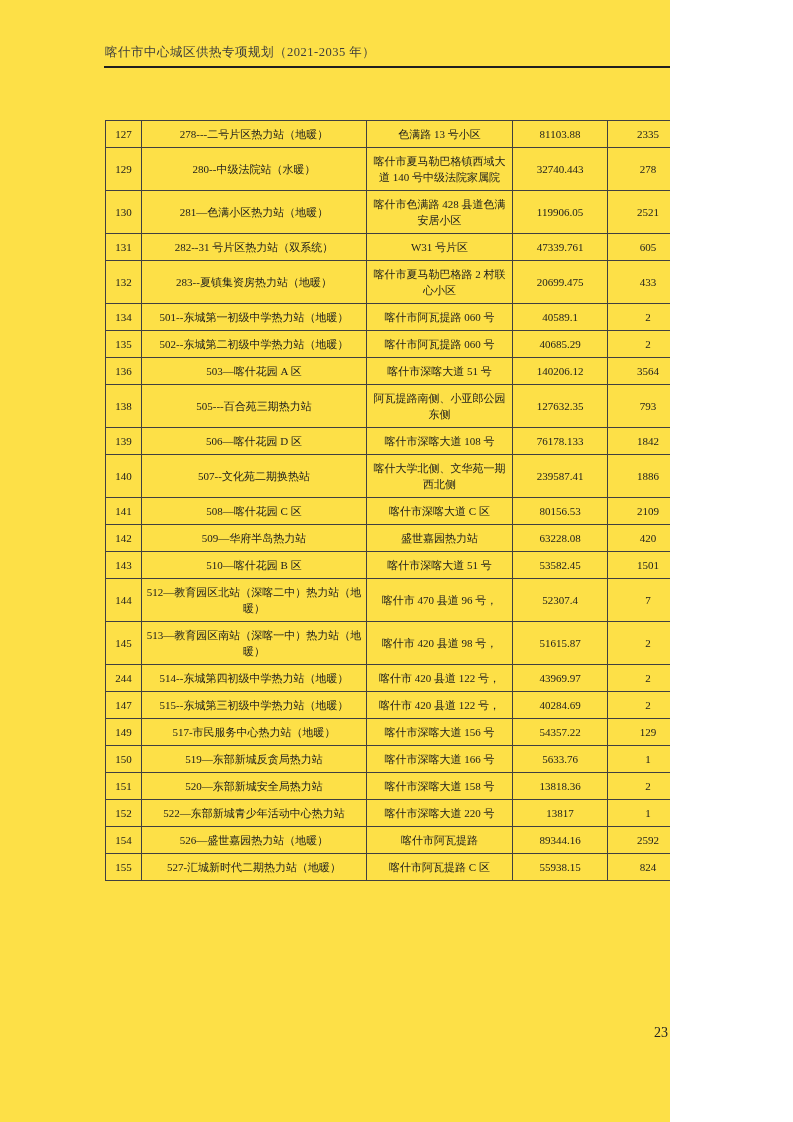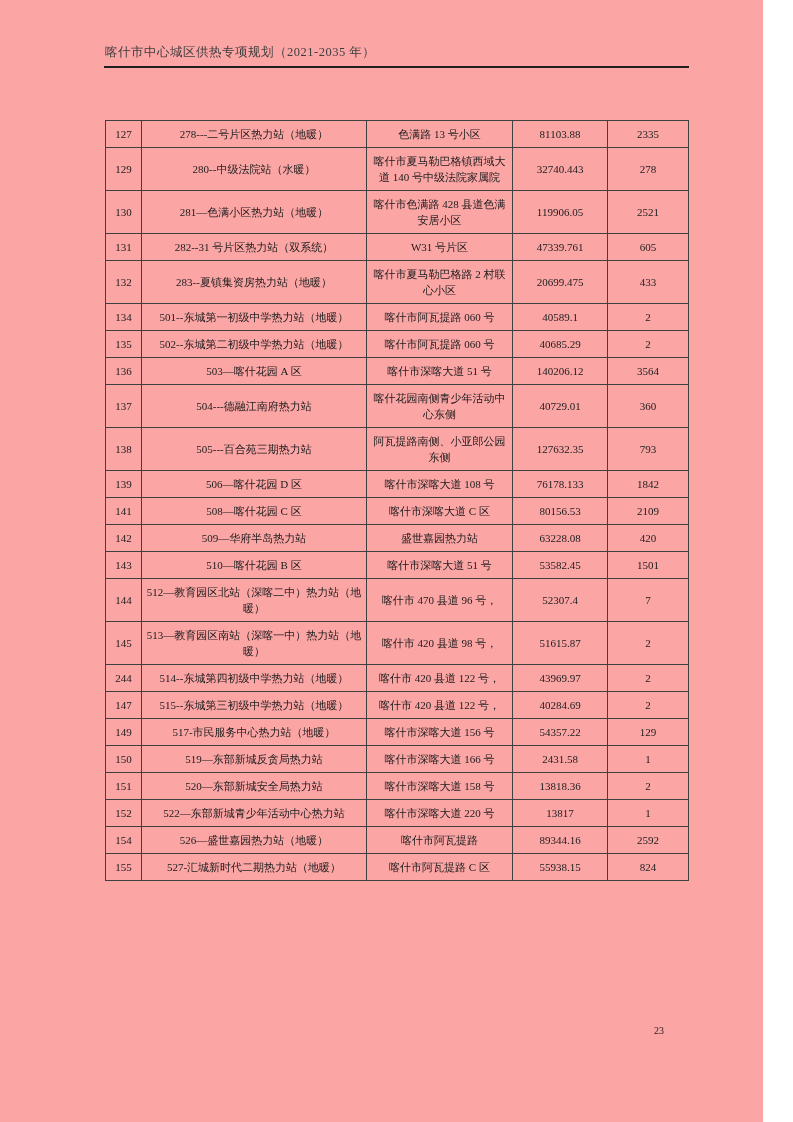--- a/index.html
+++ b/index.html
@@ -1,19 +1,19 @@
 <!DOCTYPE html>
 <html><head>
 <meta charset="utf-8">
 <style>
   html,body { margin:0; padding:0; background:#ffffff; }
   .page {
     position:relative;
-    width:763px; height:1122px;
-    background:#fca5a5;
+    width:670px; height:1122px;
+    background:#fde047;
     font-family:"Liberation Serif","DejaVu Serif",serif;
     color:#1c1c1c;
     overflow:hidden;
   }
   .header {
     position:absolute; left:105px; top:44px;
     font-size:12.5px; color:#3d3d3d; letter-spacing:0.5px;
     white-space:nowrap;
   }
   .header-rule {
@@ -38,21 +38,21 @@
     color:#1c1c1c;
     word-break:break-all;
   }
   col.c-no        { width:36px; }
   col.c-name      { width:225px; }
   col.c-address   { width:146px; }
   col.c-area      { width:95px; }
   col.c-count     { width:81px; }
   .page-number {
     position:absolute; left:654px; top:1025px;
-    font-size:10px; color:#222;
+    font-size:14px; color:#222;
   }
 </style>
 </head>
 <body>
 
 <div class="page">
 
   <div class="header">
     <span>喀什市中心城区供热专项规划（2021-2035 年）</span>
   </div>
@@ -118,41 +118,41 @@
           <td>2</td>
         </tr>
         <tr>
           <td>136</td>
           <td>503—喀什花园 A 区</td>
           <td>喀什市深喀大道 51 号</td>
           <td>140206.12</td>
           <td>3564</td>
         </tr>
         <tr>
-          <td>137</td>
-          <td>504---德融江南府热力站</td>
-          <td>喀什花园南侧青少年活动中心东侧</td>
-          <td>40729.01</td>
-          <td>360</td>
-        </tr>
-        <tr>
           <td>138</td>
           <td>505---百合苑三期热力站</td>
           <td>阿瓦提路南侧、小亚郎公园东侧</td>
           <td>127632.35</td>
           <td>793</td>
         </tr>
         <tr>
           <td>139</td>
           <td>506—喀什花园 D 区</td>
           <td>喀什市深喀大道 108 号</td>
           <td>76178.133</td>
           <td>1842</td>
         </tr>
         <tr>
+          <td>140</td>
+          <td>507--文化苑二期换热站</td>
+          <td>喀什大学北侧、文华苑一期西北侧</td>
+          <td>239587.41</td>
+          <td>1886</td>
+        </tr>
+        <tr>
           <td>141</td>
           <td>508—喀什花园 C 区</td>
           <td>喀什市深喀大道 C 区</td>
           <td>80156.53</td>
           <td>2109</td>
         </tr>
         <tr>
           <td>142</td>
           <td>509—华府半岛热力站</td>
           <td>盛世嘉园热力站</td>
@@ -198,21 +198,21 @@
           <td>149</td>
           <td>517-市民服务中心热力站（地暖）</td>
           <td>喀什市深喀大道 156 号</td>
           <td>54357.22</td>
           <td>129</td>
         </tr>
         <tr>
           <td>150</td>
           <td>519—东部新城反贪局热力站</td>
           <td>喀什市深喀大道 166 号</td>
-          <td>2431.58</td>
+          <td>5633.76</td>
           <td>1</td>
         </tr>
         <tr>
           <td>151</td>
           <td>520—东部新城安全局热力站</td>
           <td>喀什市深喀大道 158 号</td>
           <td>13818.36</td>
           <td>2</td>
         </tr>
         <tr>

